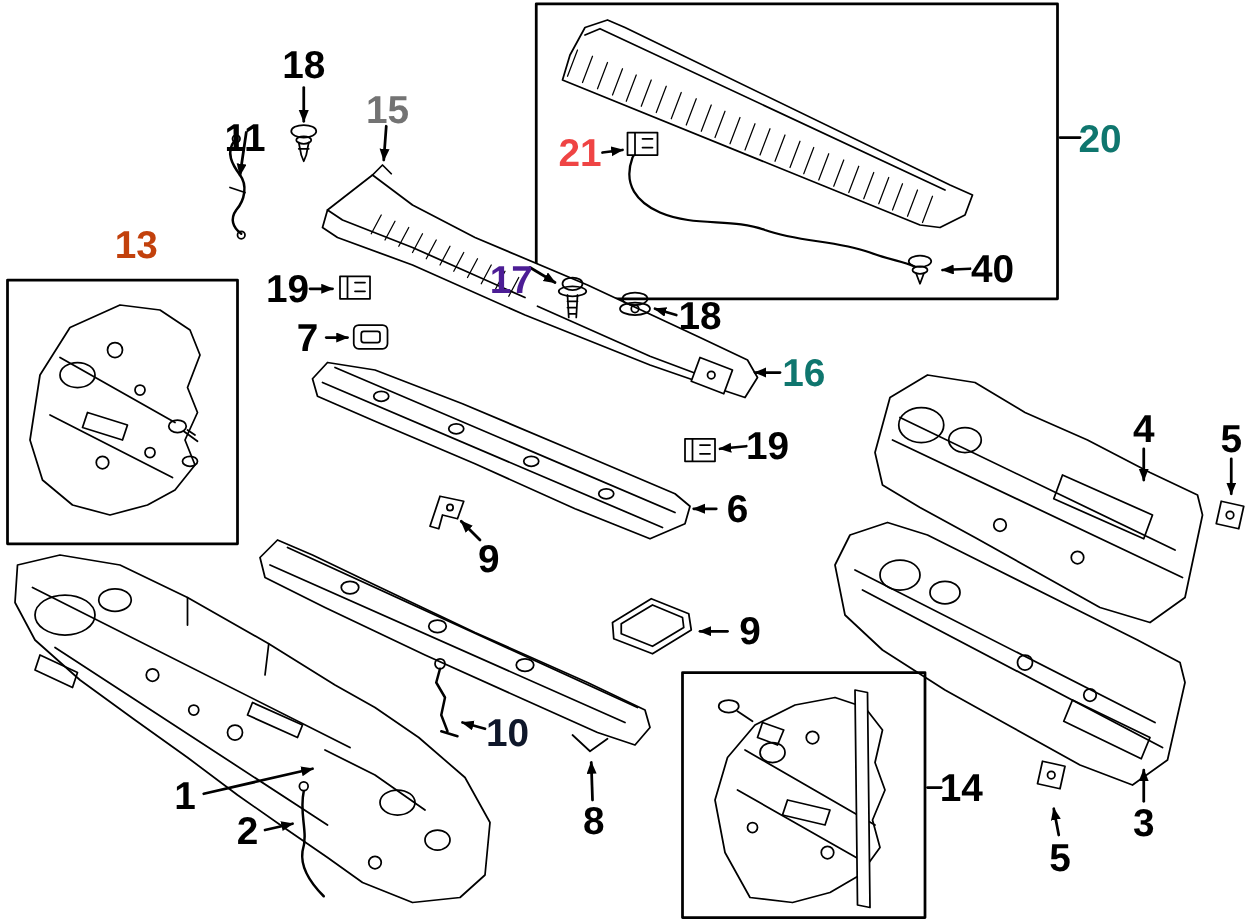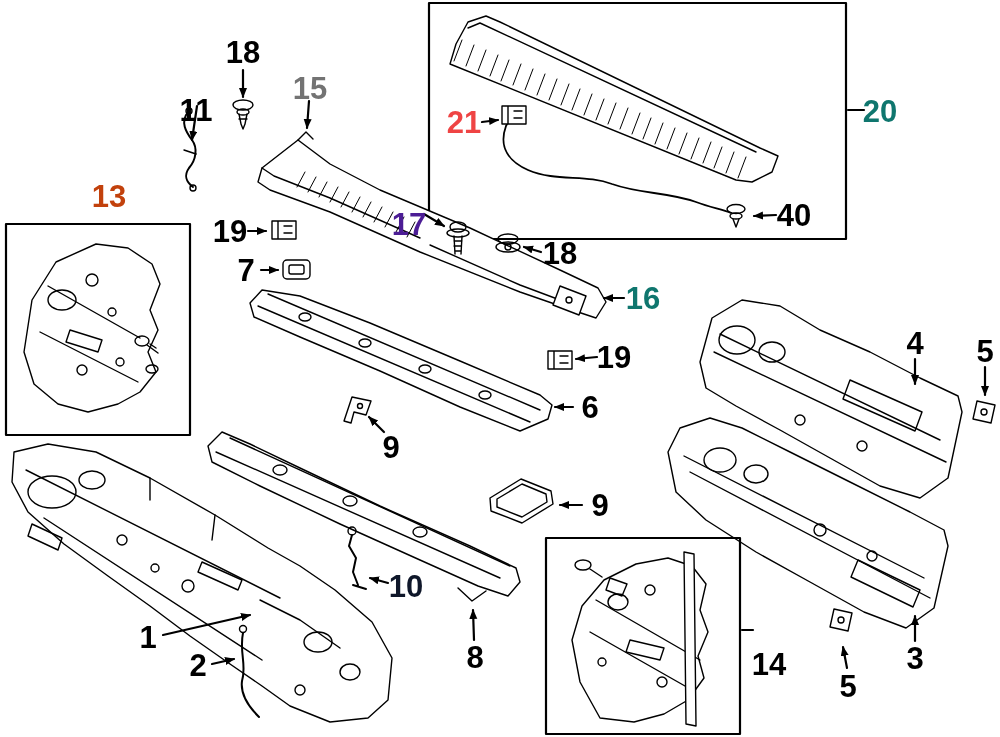--- a/index.html
+++ b/index.html
@@ -260,17 +260,17 @@
 <div class="callout" style="left: 614px; top: 357px; color: rgb(0, 0, 0);">19</div>
 <div class="callout" style="left: 915px; top: 343px; color: rgb(0, 0, 0);">4</div>
 <div class="callout" style="left: 985px; top: 351px; color: rgb(0, 0, 0);">5</div>
 <div class="callout" style="left: 590px; top: 407px; color: rgb(0, 0, 0);">6</div>
 <div class="callout" style="left: 391px; top: 447px; color: rgb(0, 0, 0);">9</div>
 <div class="callout" style="left: 600px; top: 505px; color: rgb(0, 0, 0);">9</div>
 <div class="callout" style="left: 406px; top: 586px; color: #0f172a;">10</div>
 <div class="callout" style="left: 148px; top: 637px; color: rgb(0, 0, 0);">1</div>
 <div class="callout" style="left: 198px; top: 665px; color: rgb(0, 0, 0);">2</div>
 <div class="callout" style="left: 475px; top: 657px; color: rgb(0, 0, 0);">8</div>
-<div class="callout" style="left: 769px; top: 664px; color: rgb(0, 0, 0);">14</div>
+<div class="callout" style="left: 769px; top: 630px; color: rgb(0, 0, 0);">14</div>
 <div class="callout" style="left: 915px; top: 658px; color: rgb(0, 0, 0);">3</div>
 <div class="callout" style="left: 848px; top: 686px; color: rgb(0, 0, 0);">5</div>
 
 </div>
 
 </body></html>

